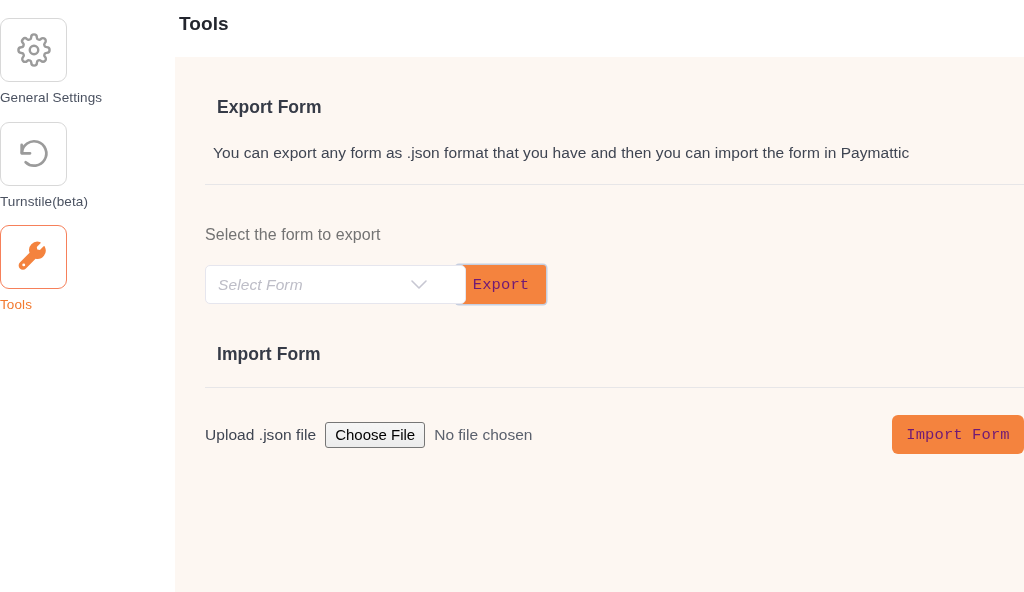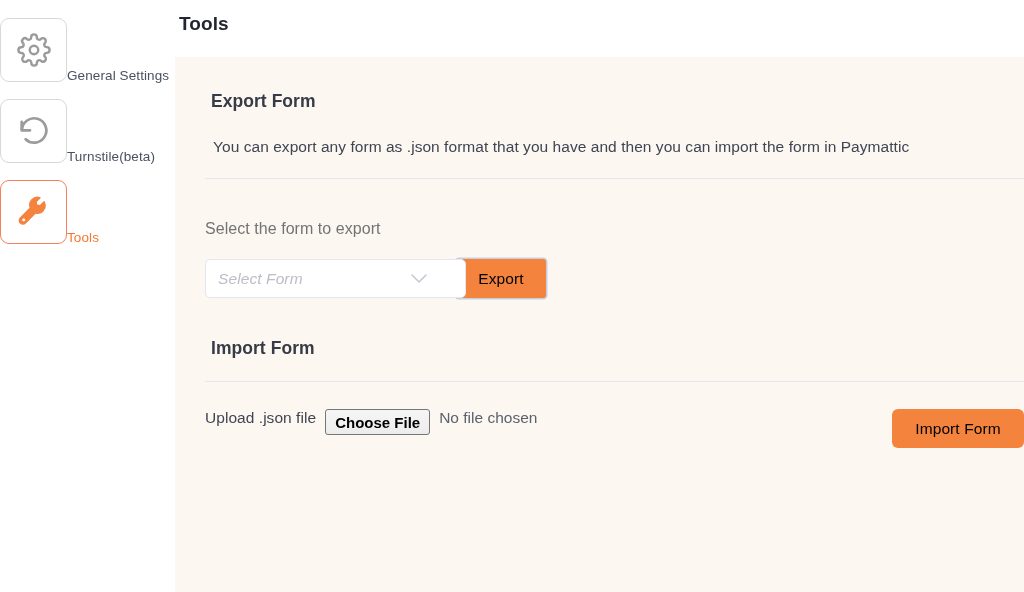--- a/index.html
+++ b/index.html
@@ -21,21 +21,22 @@
   #sidebar {
     position: absolute;
     left: 0; top: 0;
     width: 175px;
     height: 592px;
     background: #ffffff;
     padding-top: 18px;
   }
   .nav-item {
     display: flex;
-    align-items: flex-end;
+    flex-direction: column;
+    align-items: flex-start;
     margin-bottom: 17px;
     cursor: pointer;
     user-select: none;
   }
   .nav-tile {
     width: 67px;
     height: 64px;
     border: 1px solid #d8d8d8;
     border-radius: 9px;
     background: #ffffff;
@@ -76,21 +77,21 @@
   
   #panel {
     position: absolute;
     left: 0; top: 57px;
     width: 849px;
     height: 535px;
     background: #fdf7f2;
     padding: 28px 0 0 30px;
   }
   .section-title {
-    margin: 6px;
+    margin: 12px;
     font-size: 17.5px;
     font-weight: bold;
     color: #363b47;
     letter-spacing: .05px;
   }
   .section-desc {
     margin: 26px 0 0 8px;
     font-size: 15.5px;
     color: #3f4552;
     letter-spacing: .05px;
@@ -143,43 +144,44 @@
     position: absolute;
     right: 14px;
     top: 50%;
     transform: translateY(-50%);
     pointer-events: none;
   }
 
   
   .btn-orange {
     background: #f4833e;
-    color: #000000;
+    color: #701a75;
     border: none;
     font-size: 15.5px;
-    font-family: Liberation Sans, sans-serif;
+    font-family: Liberation Mono, monospace;
     cursor: pointer;
     letter-spacing: .1px;
   }
   #export-button {
     width: 90px;
     height: 39px;
     margin-left: 14px;
     border-radius: 3px;
     box-shadow: 0 0 0 1.5px #c6cfe0;
   }
   #import-button {
     width: 132px;
     height: 39px;
     border-radius: 6px;
   }
 
   
   #upload-row {
     display: flex;
+    align-items: center;
     margin-top: 27px;
     width: 819px;
   }
   #upload-label {
     font-size: 15.5px;
     color: #3f4552;
     margin-right: 9px;
     letter-spacing: .05px;
   }
   #choose-file-button {
@@ -187,21 +189,20 @@
     padding: 0 9px;
     border: 1px solid #767676;
     border-radius: 3px;
     background: linear-gradient(#f6f6f6, #ececec);
     font-size: 15px;
     color: #000000;
     font-family: "Liberation Sans", sans-serif;
     cursor: pointer;
     display: flex;
     align-items: center;
-    font-weight: bold;
   }
   #no-file-text {
     font-size: 15.5px;
     color: #5b616d;
     margin-left: 9px;
   }
   #import-button-slot { margin-left: auto; margin-right: 0; }
 </style>
 </head>
 <body>

